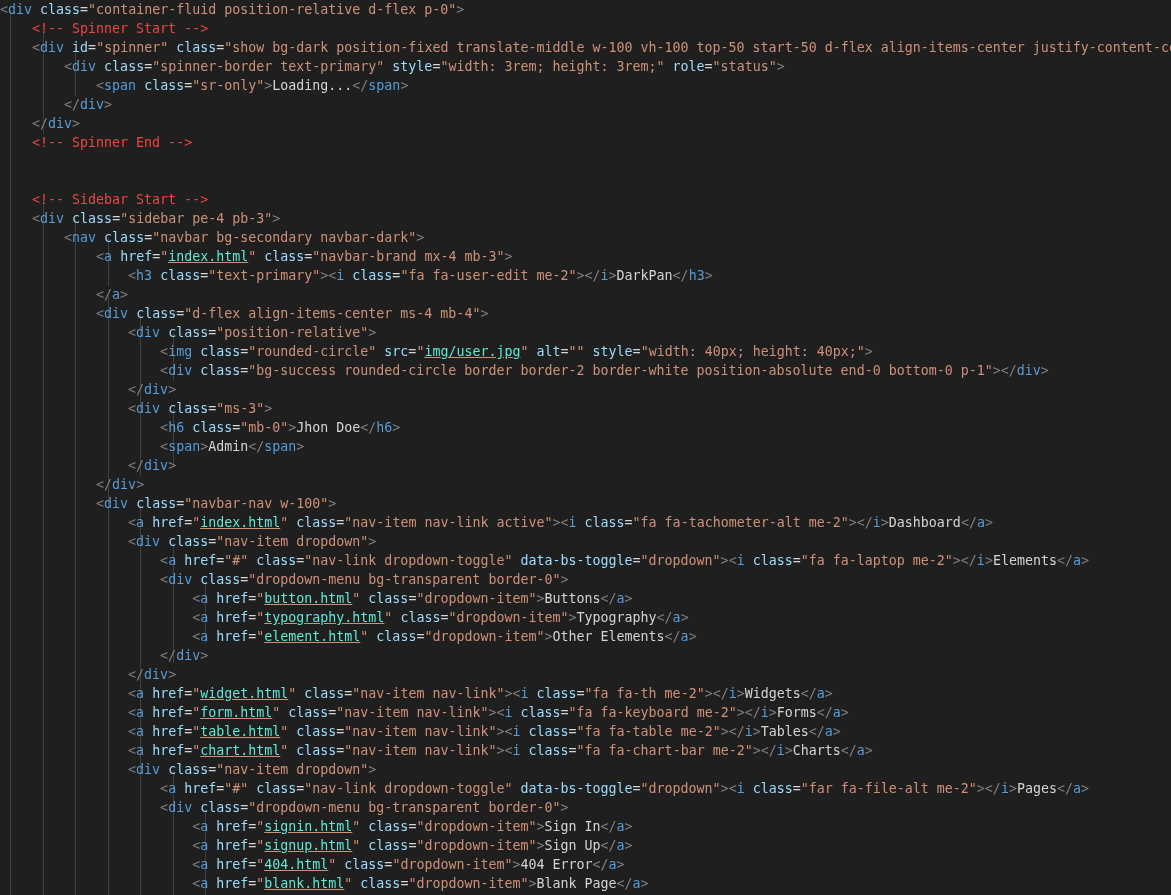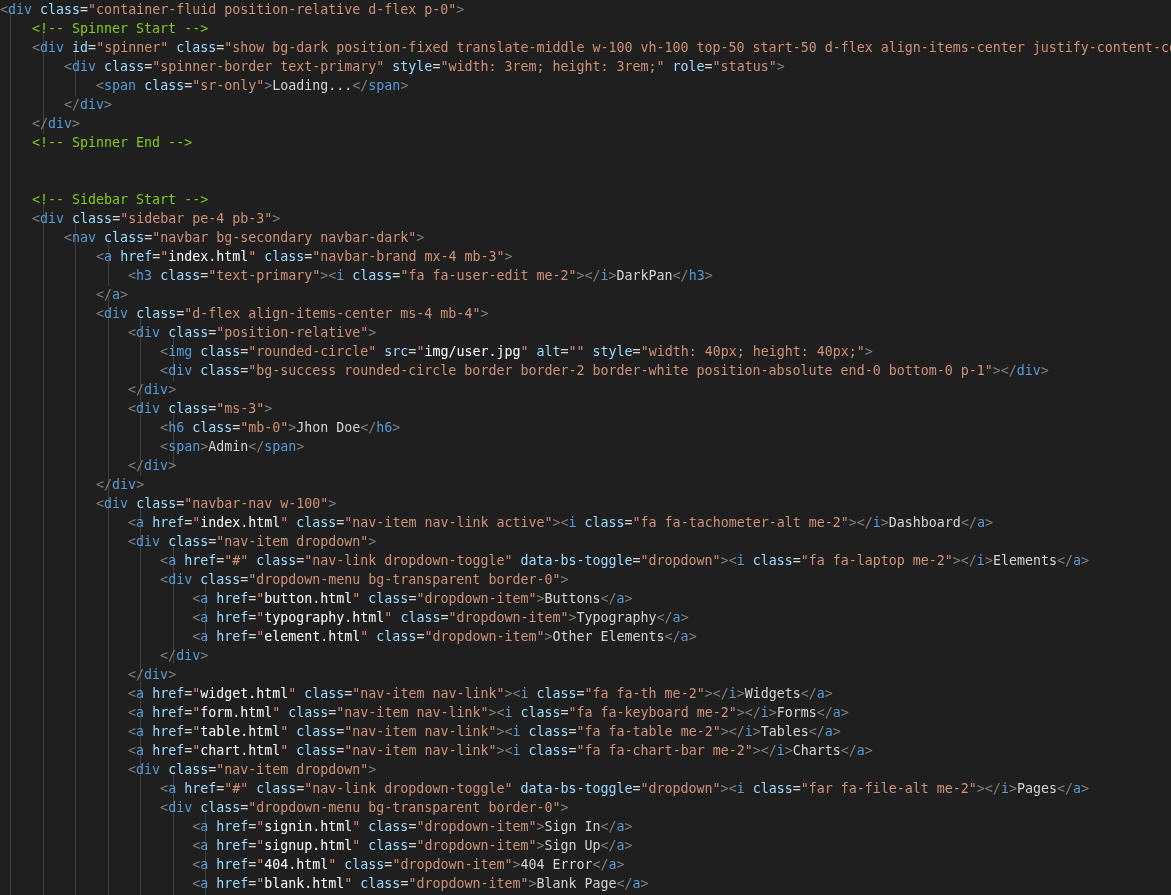--- a/index.html
+++ b/index.html
@@ -50,22 +50,22 @@
     width: 1px;
     background: #404040;
   }
 
   
   .pnc  { color: #808080; }            
   .tag  { color: #569cd6; }            
   .attr { color: #9cdcfe; }            
   .eq   { color: #d4d4d4; }            
   .str  { color: #ce9178; }            
-  .lnk  { color: #ffffff; text-decoration-color:#ce9178; }
-  .cmt  { color: #84cc16; }            
+  .lnk  { color: #5eead4; text-decoration: underline; text-decoration-color:#ce9178; }
+  .cmt  { color: #ef4444; }            
   .txt  { color: #d4d4d4; }            
 </style>
 </head>
 <body>
 
 <div id="editor">
 
   <div class="guides">
       <div class="guide" style="left: 10px; top: 10px; height: 885px;"></div>
       <div class="guide" style="left: 43px; top: 29px; height: 105px;"></div>

